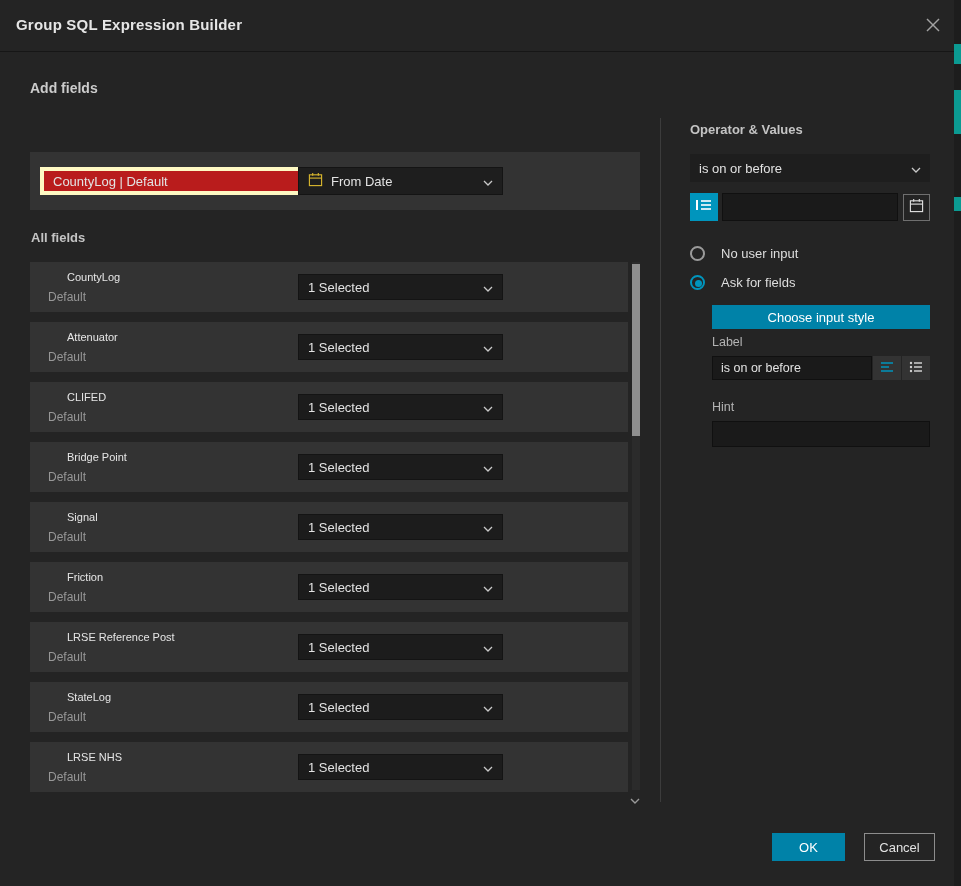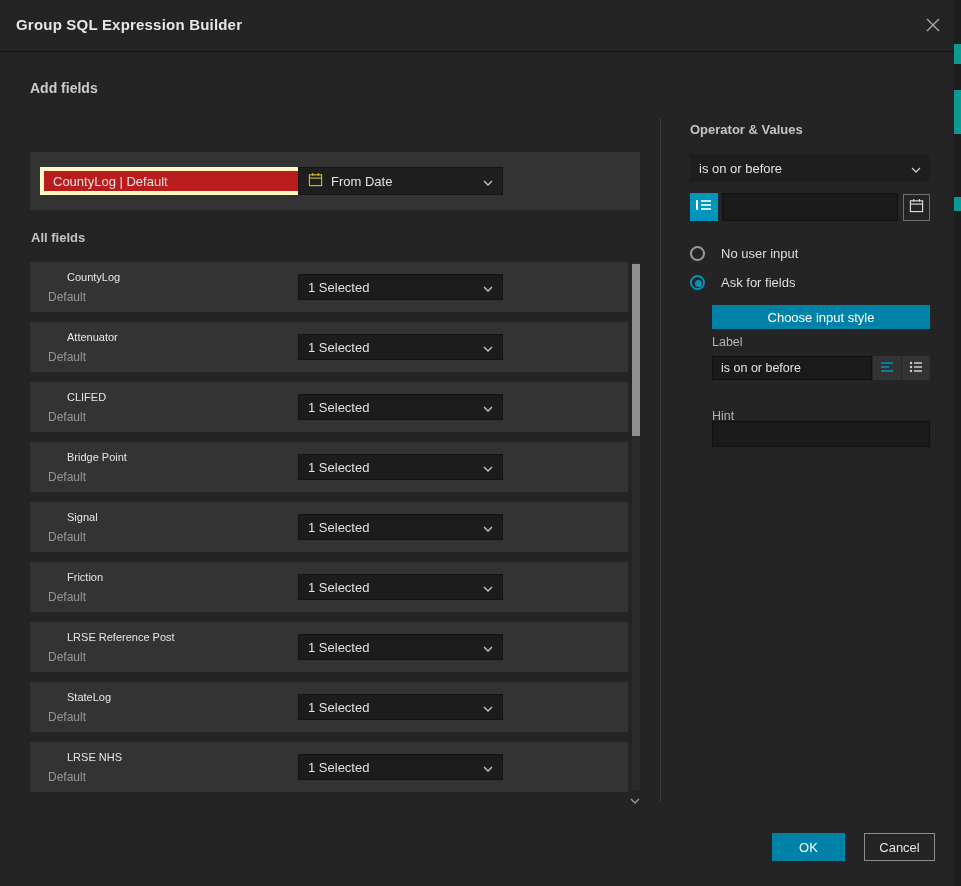--- a/index.html
+++ b/index.html
@@ -73,21 +73,21 @@
   .radio-label{font-size:13px;color:#dedede;}
 
   .choose-style-btn{position:absolute;left:712px;top:305px;width:218px;height:24px;background:var(--accent);border:none;color:#fff;font-size:13px;font-family:"Liberation Sans",sans-serif;cursor:pointer;}
 
   .label-caption{position:absolute;left:712px;top:335px;font-size:12.5px;color:#b4b4b4;}
   .label-input{position:absolute;left:712px;top:356px;width:160px;height:24px;background:var(--input-bg);border:1px solid #101010;color:var(--text);font-size:12.5px;padding:0 8px;font-family:"Liberation Sans",sans-serif;}
   .label-iconbtn{position:absolute;top:356px;width:28px;height:24px;background:#333333;display:flex;align-items:center;justify-content:center;cursor:pointer;}
   .label-iconbtn.first{left:873px;}
   .label-iconbtn.second{left:902px;}
 
-  .hint-caption{position:absolute;left:712px;top:400px;font-size:12.5px;color:#b4b4b4;margin-top:9px;}
+  .hint-caption{position:absolute;left:712px;top:400px;font-size:12.5px;color:#b4b4b4;}
   .hint-input{position:absolute;left:712px;top:421px;width:218px;height:26px;background:var(--input-bg);border:1px solid #101010;color:var(--text);font-size:12.5px;padding:0 8px;font-family:"Liberation Sans",sans-serif;}
 
   
   .ok-btn{position:absolute;left:772px;top:833px;width:73px;height:28px;background:var(--accent);border:none;color:#fff;font-size:13px;font-family:"Liberation Sans",sans-serif;cursor:pointer;}
   .cancel-btn{position:absolute;left:856px;top:833px;width:71px;height:28px;background:transparent;border:1px solid #8d8d8d;color:#e2e2e2;font-size:13px;font-family:"Liberation Sans",sans-serif;cursor:pointer;margin-left:8px;}
 
   
   .edge-bar{position:absolute;right:0;top:0;width:7px;height:886px;background:#1d1d1d;}
   .edge-mark{position:absolute;right:0;width:7px;background:#0b9a92;}
   .edge-mark.m1{top:44px;height:20px;}

